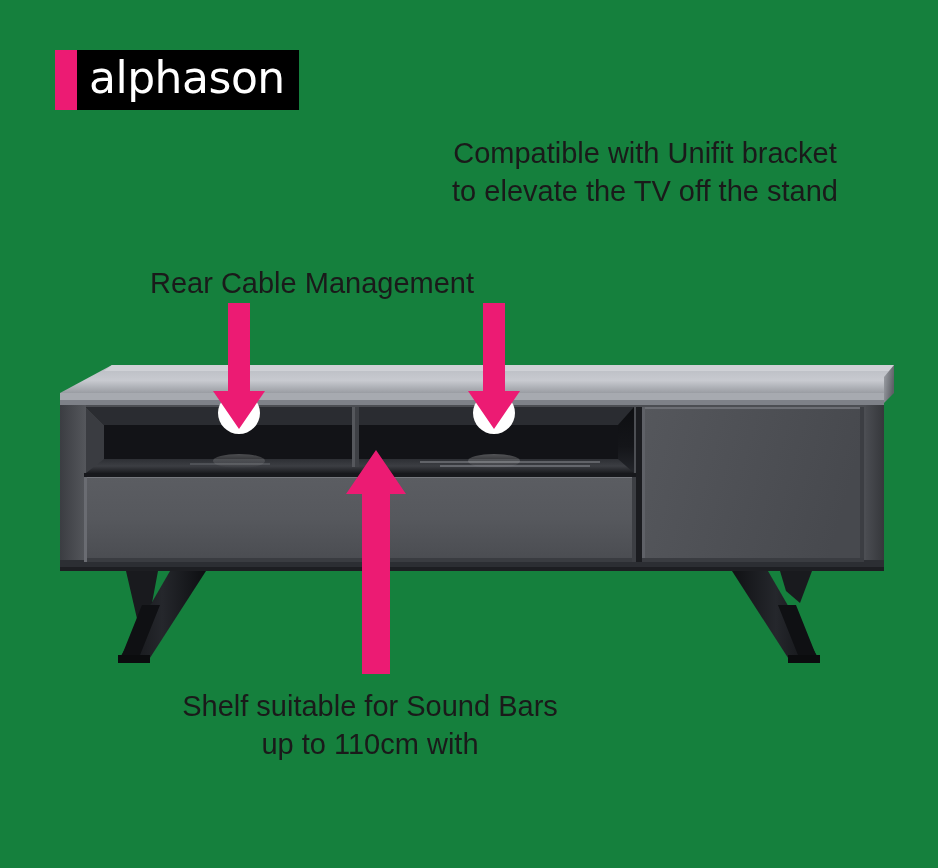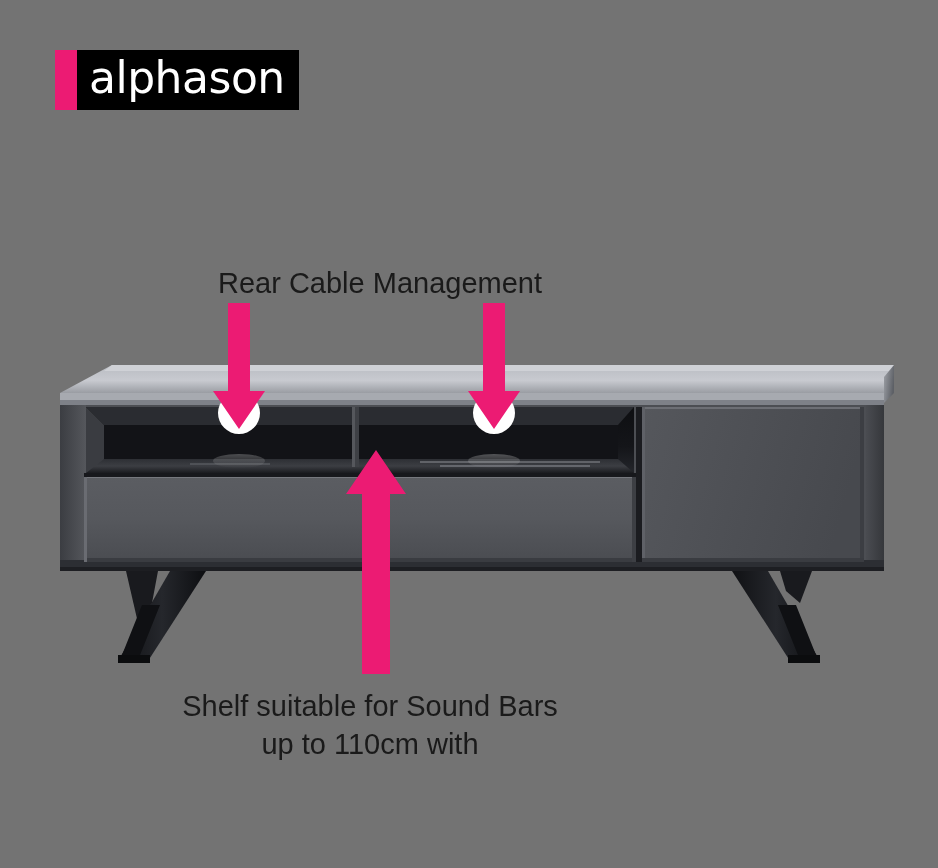--- a/index.html
+++ b/index.html
@@ -9,21 +9,21 @@
     background: #ffffff;
   }
   body {
     font-family: "Liberation Sans", sans-serif;
     -webkit-font-smoothing: antialiased;
   }
   #stage {
     position: relative;
     width: 938px;
     height: 868px;
-    background: #737373;
+    background: #15803d;
     overflow: hidden;
   }
 
   
   #logo {
     position: absolute;
     left: 55px;
     top: 50px;
     height: 60px;
     display: flex;
@@ -63,21 +63,21 @@
   #callout-bracket {
     left: 410px;
     top: 134px;
     width: 470px;
     text-align: center;
   }
   #callout-cable {
     left: 150px;
     top: 264px;
     width: 460px;
-    text-align: center;
+    text-align: left;
   }
   #callout-soundbar {
     left: 130px;
     top: 687px;
     width: 480px;
     text-align: center;
   }
 
   
   .arrow {
@@ -261,19 +261,21 @@
       <polygon points="22,0 44,0 44,88 59,88 33,126 7,88 22,88" fill="#ec1b73"></polygon>
     </svg>
   </div>
 
   <div class="arrow" id="arrow-soundbar">
     <svg width="76" height="228" viewBox="0 0 76 228" xmlns="http://www.w3.org/2000/svg">
       <polygon points="38,2 68,46 52,46 52,226 24,226 24,46 8,46" fill="#ec1b73"></polygon>
     </svg>
   </div>
 
+  <div class="callout" id="callout-bracket">Compatible with Unifit bracket
+to elevate the TV off the stand</div>
 
   <div class="callout" id="callout-cable">Rear Cable Management</div>
 
   <div class="callout" id="callout-soundbar">Shelf suitable for Sound Bars
 up to 110cm with</div>
 
 </div>
 
 </body></html>

